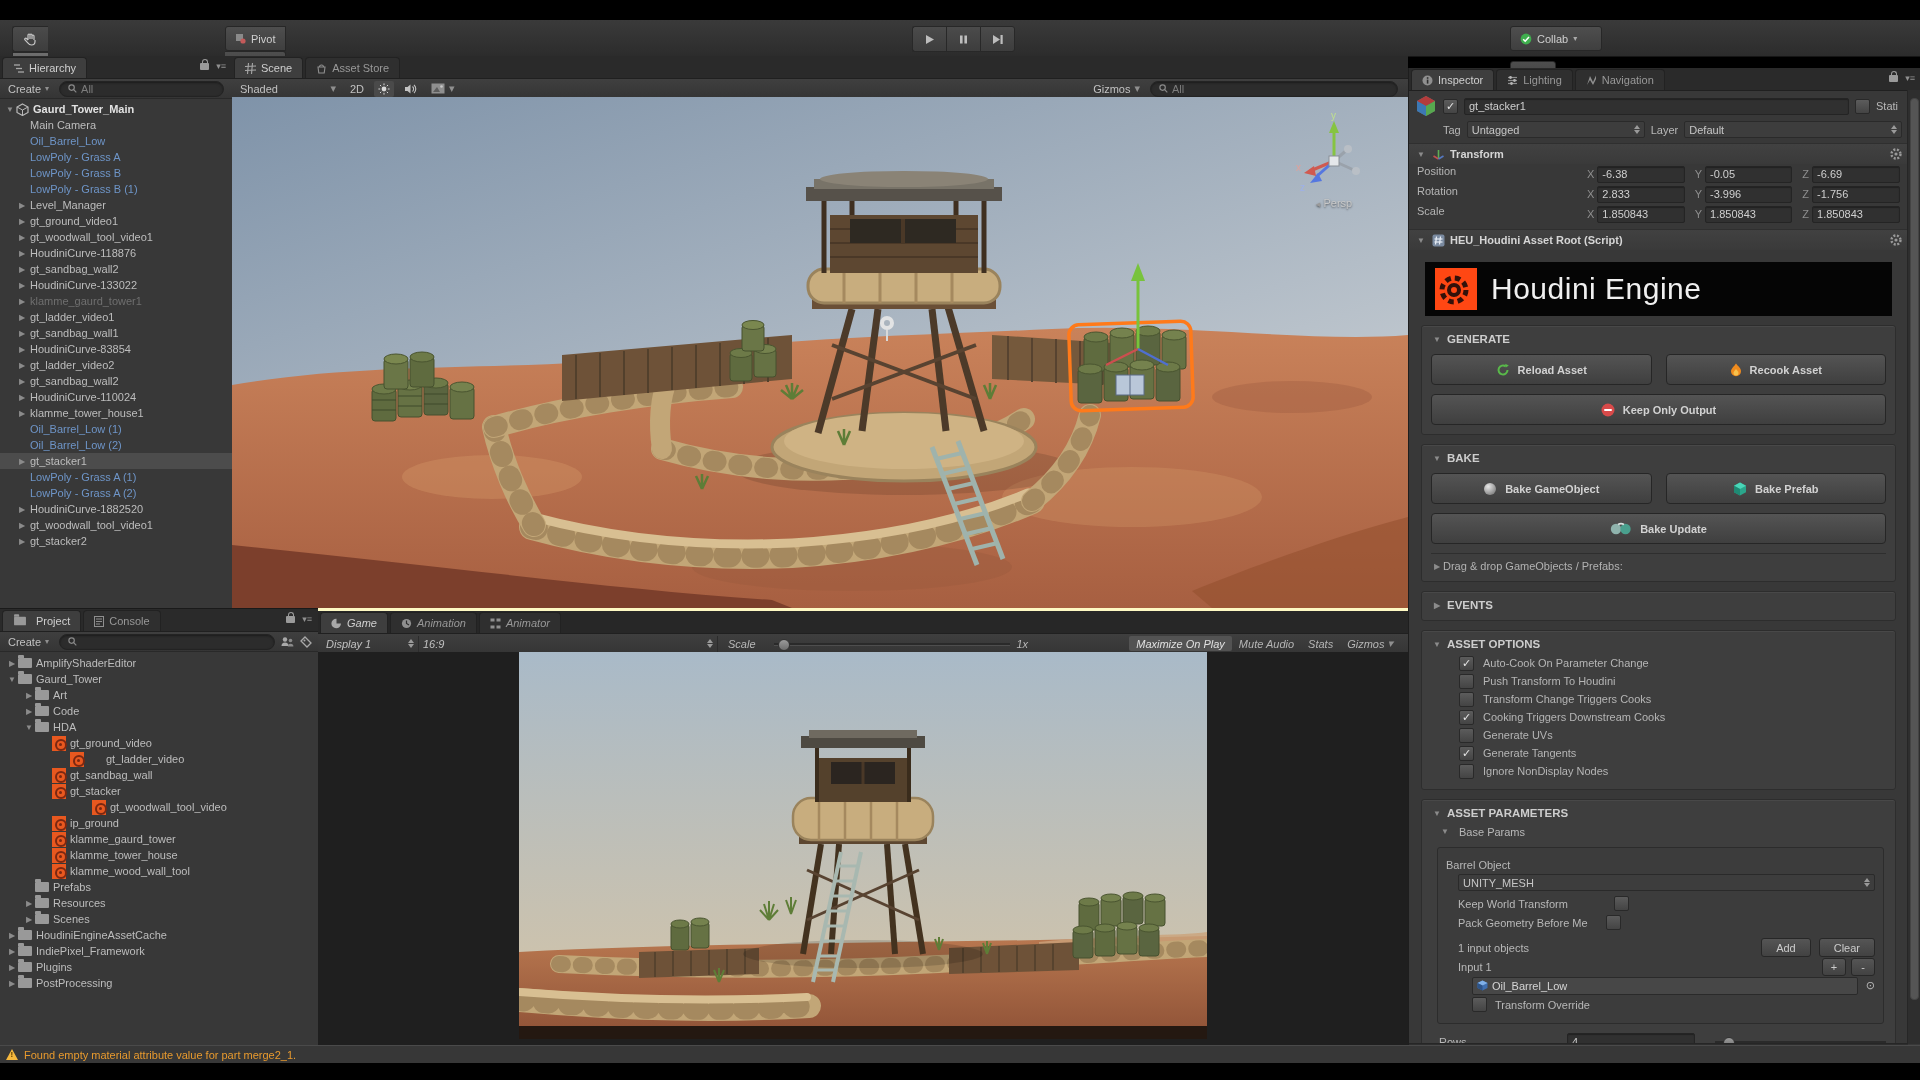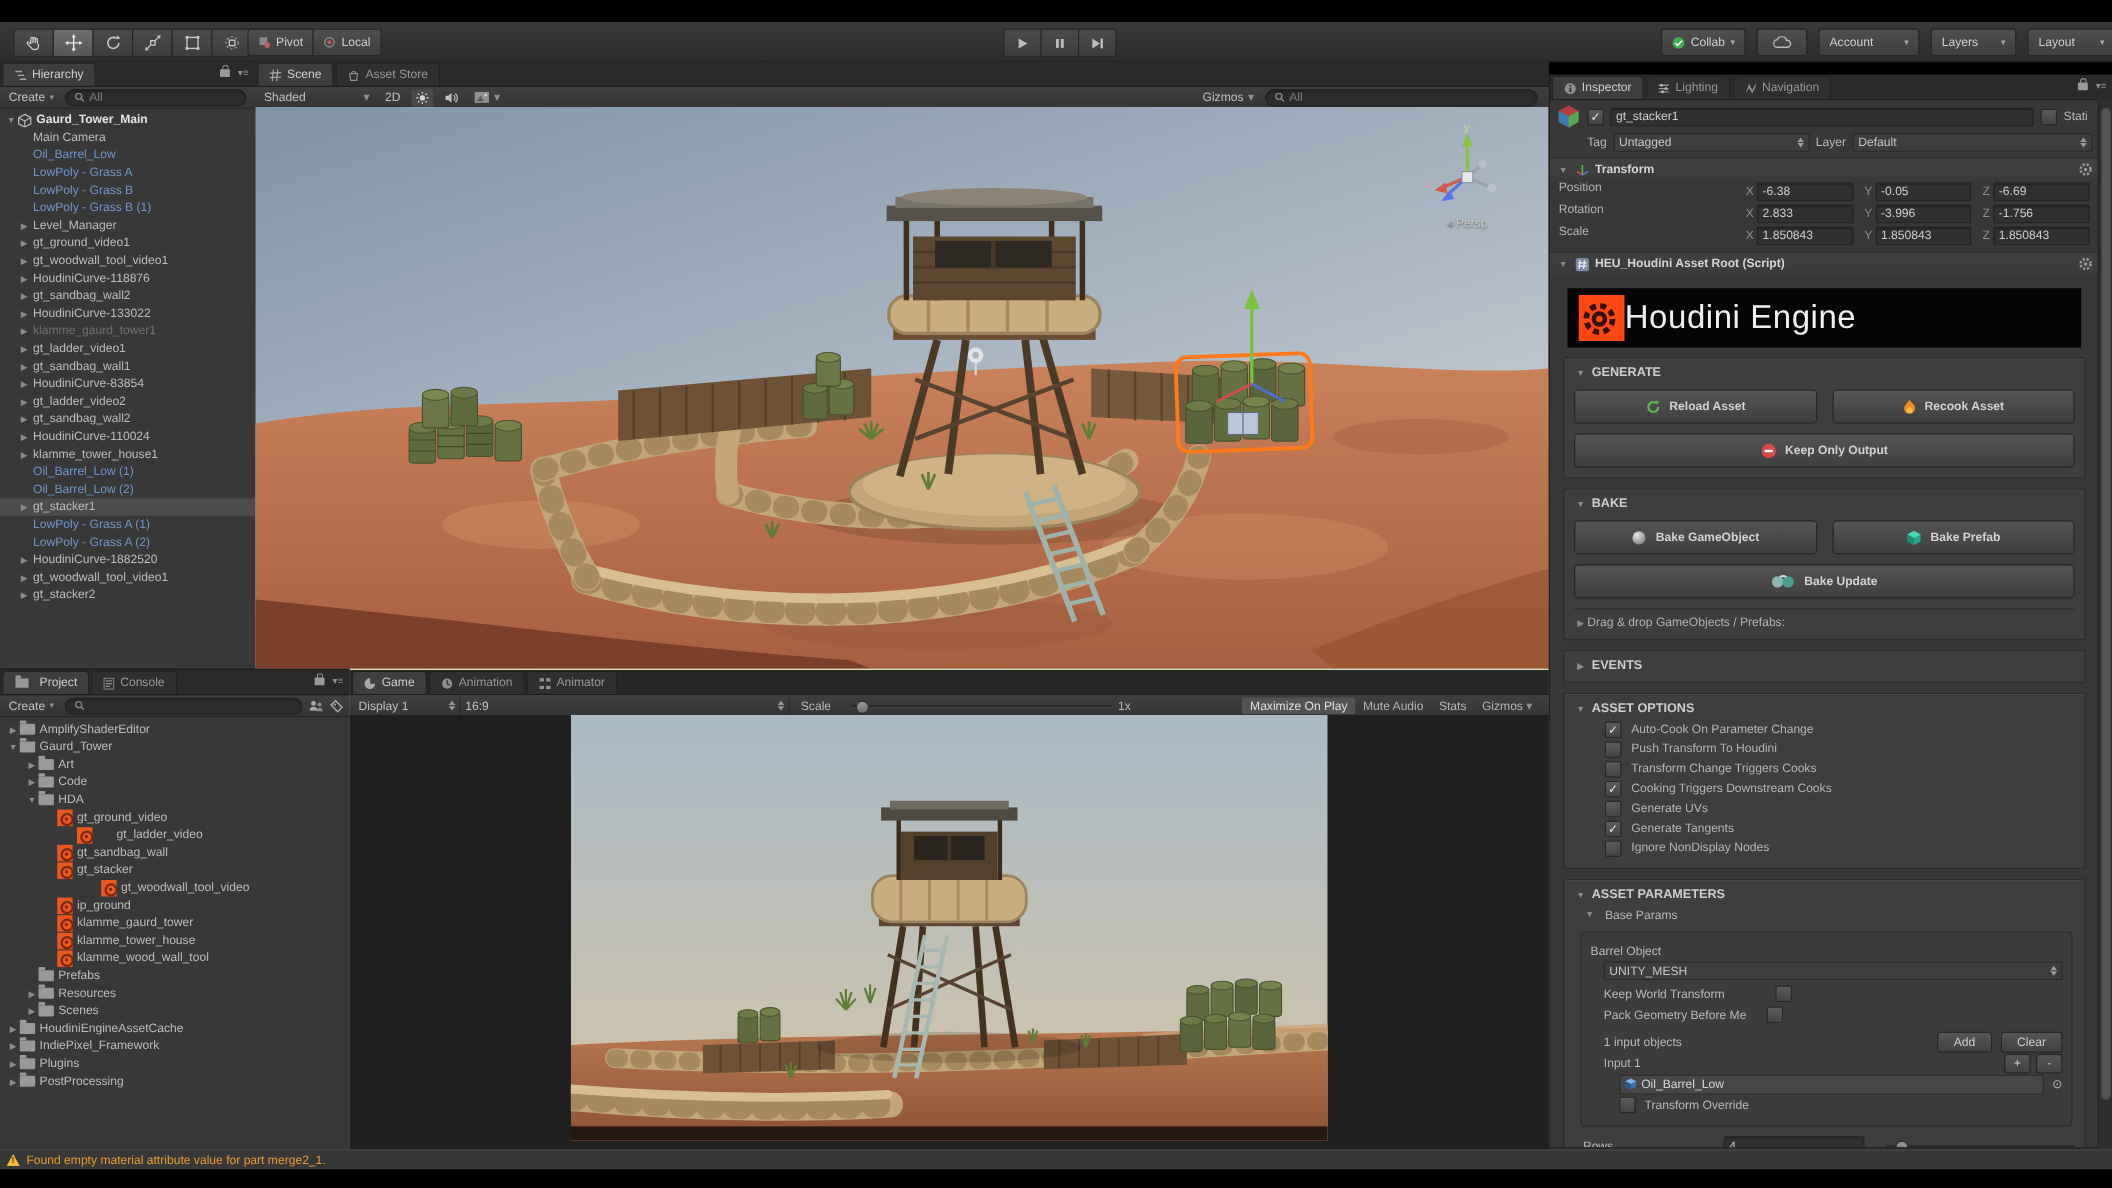--- a/index.html
+++ b/index.html
@@ -1,20 +1,20 @@
 <!DOCTYPE html>
 <html><head>
 <meta charset="utf-8">
 <style>
   html,body{margin:0;padding:0;background:#000;}
   #root{position:relative;width:1920px;height:1080px;background:#000;font-family:"Liberation Sans",sans-serif;font-size:11px;color:#b8b8b8;overflow:hidden;-webkit-font-smoothing:antialiased;}
 
   
   #toolbar{position:absolute;left:0;top:20px;width:1920px;height:36px;background:linear-gradient(#3a3a3a,#2c2c2c);border-bottom:1px solid #161616;}
-  .toolgrp{position:absolute;top:6px;display:flex;}
+  .toolgrp{position:absolute;top:6px;display:flex;flex-direction:column;}
   .toolbtn{width:35px;height:24px;display:flex;align-items:center;justify-content:center;background:linear-gradient(#4b4b4b,#3d3d3d);border:1px solid #282828;border-right:none;}
   .toolbtn:first-child{border-radius:3px 0 0 3px;}
   .toolbtn:last-child{border-radius:0 3px 3px 0;border-right:1px solid #282828;}
   .toolbtn.active{background:linear-gradient(#6e6e6e,#555);}
   .tbtn{height:23px;background:linear-gradient(#4e4e4e,#3f3f3f);border:1px solid #272727;border-radius:3px;display:flex;align-items:center;gap:5px;padding:0 9px;color:#cfcfcf;}
   .tbtn .caret{font-size:8px;color:#aaa;}
   .playgrp{position:absolute;left:912px;top:6px;display:flex;}
   .playbtn{width:33px;height:24px;display:flex;align-items:center;justify-content:center;background:linear-gradient(#4b4b4b,#3d3d3d);border:1px solid #282828;border-right:none;}
   .playbtn:first-child{border-radius:3px 0 0 3px;}
   .playbtn:last-child{border-radius:0 3px 3px 0;border-right:1px solid #282828;}
@@ -57,21 +57,21 @@
   #proj{left:0;top:608px;width:318px;height:437px;border-right:1px solid #1e1e1e;border-top:1px solid #1a1a1a;}
   #proj-tree{overflow:hidden;height:394px;padding-top:3px;}
   .prow{height:16px;display:flex;align-items:center;white-space:nowrap;color:#bdbdbd;}
   .ico-folder{width:14px;height:10px;background:#999;border-radius:1px;position:relative;display:inline-block;margin-right:4px;flex:none;}
   .ico-folder::before{content:"";position:absolute;left:0;top:-3px;width:6px;height:3px;background:#999;border-radius:1px 1px 0 0;}
   .ico-hda{width:14px;height:15px;background:#e8581f;display:inline-block;margin-right:4px;position:relative;flex:none;}
   .ico-hda::before{content:"";position:absolute;left:3px;top:3.5px;width:8px;height:8px;border:2px solid #7a2812;border-radius:50%;}
   .ico-hda::after{content:"";position:absolute;left:6.5px;top:7px;width:3px;height:3px;background:#7a2812;border-radius:50%;}
 
   
-  #game{left:318px;top:608px;width:1090px;height:437px;border-top:1px solid #fef9c3;background:#a3a3a3;}
+  #game{left:318px;top:608px;width:1090px;height:437px;border-top:3px solid #fef9c3;background:#0369a1;font-style:italic;}
   #game .tabbar{background:#272727;}
   #game-body{position:absolute;left:0;top:41px;width:1090px;height:396px;background:#1f1f1f;}
   #game-render{position:absolute;left:201px;top:0px;width:688px;height:387px;}
   .gbtn{padding:0 7px;height:15px;display:flex;align-items:center;gap:3px;color:#b5b5b5;border-radius:2px;}
   .gbtn.active{background:#535353;color:#e0e0e0;}
 
   
   #insp{left:1408px;top:68px;width:512px;height:989px;border-left:1px solid #1e1e1e;}
   #insp-scroll{position:absolute;left:0;top:22px;width:499px;height:954px;overflow:hidden;}
   .irow{display:flex;align-items:center;gap:6px;padding:3px 6px 1px 6px;}
@@ -81,21 +81,21 @@
   .drop{background:#3d3d3d;border:1px solid #2a2a2a;border-radius:2px;height:15px;display:flex;align-items:center;padding:0 4px;color:#c6c6c6;position:relative;}
   .updown{margin-left:auto;display:flex;flex-direction:column;gap:1px;padding-left:6px;}
   .updown i{display:block;width:0;height:0;border-left:3px solid transparent;border-right:3px solid transparent;}
   .updown .u{border-bottom:4px solid #9a9a9a;}
   .updown .d{border-top:4px solid #9a9a9a;}
   .comp-hdr{display:flex;align-items:center;gap:5px;height:20px;padding:0 6px;border-top:1px solid #2f2f2f;background:linear-gradient(#414141,#3a3a3a);font-weight:bold;color:#d5d5d5;}
   .axisfield{display:flex;align-items:center;gap:3px;flex:1;}
   .axisfield .sunken{flex:1;}
   .trow{display:flex;gap:10px;padding:1px 8px;height:18px;}
   .trow .tlabel{flex:0 0 160px;color:#b4b4b4;}
-  .banner{margin:12px 16px 4px 16px;height:54px;background:#050505;display:flex;align-items:center;padding:0 0 0 10px;}
+  .banner{margin:12px 16px 4px 16px;height:54px;background:#050505;display:flex;align-items:center;gap:14px;padding:0 0 0 10px;}
   .banner-title{color:#f0f0f0;font-size:30px;letter-spacing:0.5px;}
   .sect{margin:9px 12px 0 12px;background:#3e3e3e;border:1px solid #2d2d2d;border-radius:3px;padding:7px 9px 9px 9px;box-shadow:inset 0 1px 0 #484848;}
   .sect-title{display:flex;align-items:center;gap:4px;font-weight:bold;color:#cdcdcd;font-size:11.5px;}
   .hbtn{background:linear-gradient(#545454,#3f3f3f);border:1px solid #262626;border-radius:4px;height:29px;display:flex;align-items:center;justify-content:center;gap:8px;color:#d2d2d2;font-weight:bold;}
   .btnrow{display:flex;gap:14px;margin-top:9px;}
   .btnrow .hbtn{flex:1;}
   .fullbtn{margin-top:9px;}
   .dragdrop{margin-top:9px;border-top:1px solid #2e2e2e;padding-top:6px;display:flex;align-items:center;color:#b2b2b2;}
   .optrow{display:flex;align-items:center;gap:9px;height:18px;padding-left:28px;color:#b5b5b5;}
   .innerbox{margin:6px 2px 0 6px;border:1px solid #2c2c2c;border-radius:3px;padding:7px 8px 9px 8px;background:#3c3c3c;}

